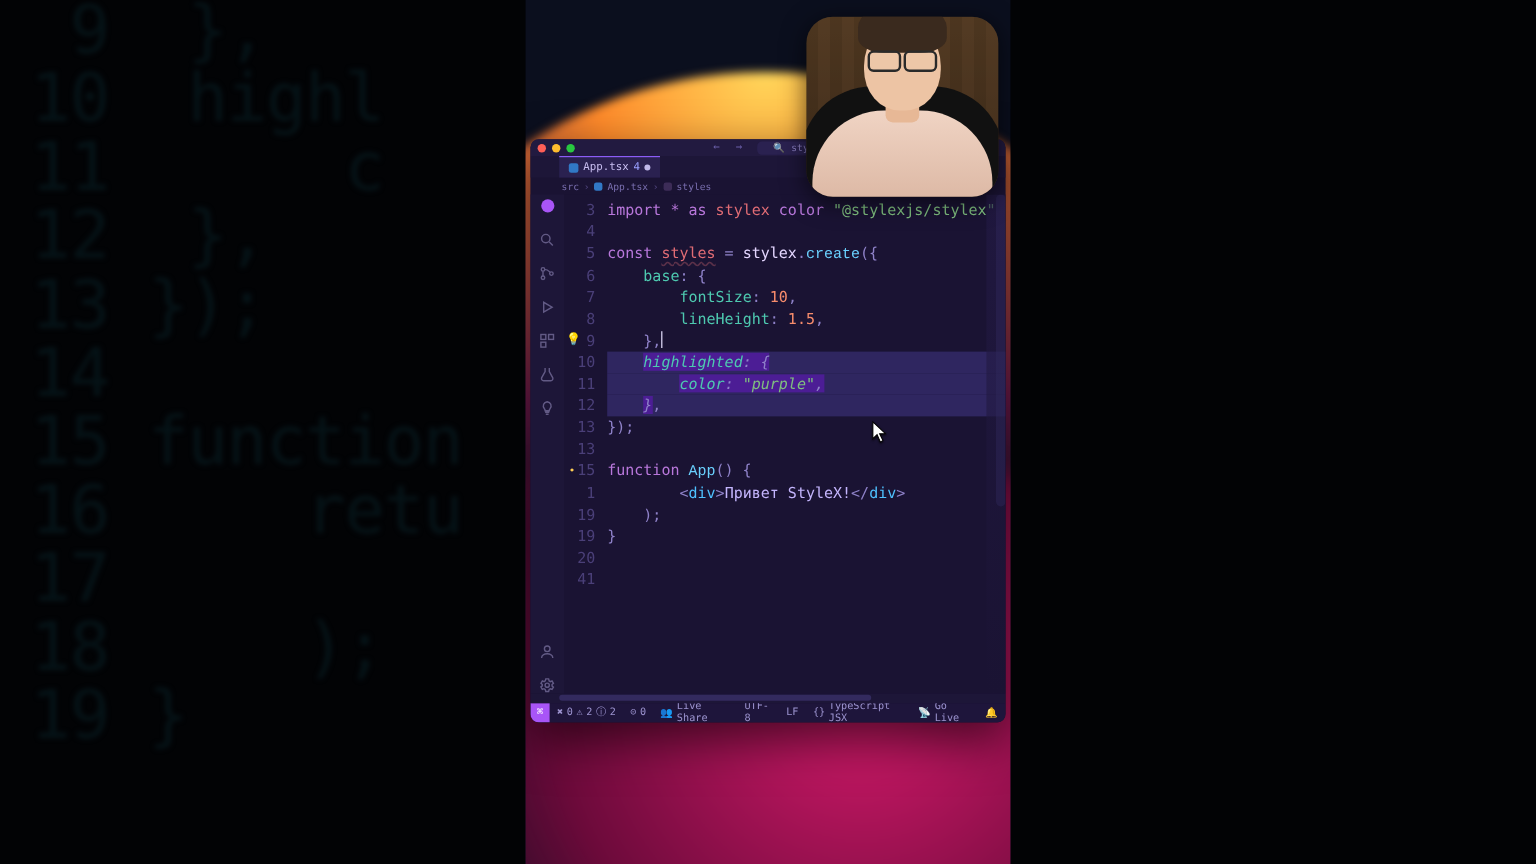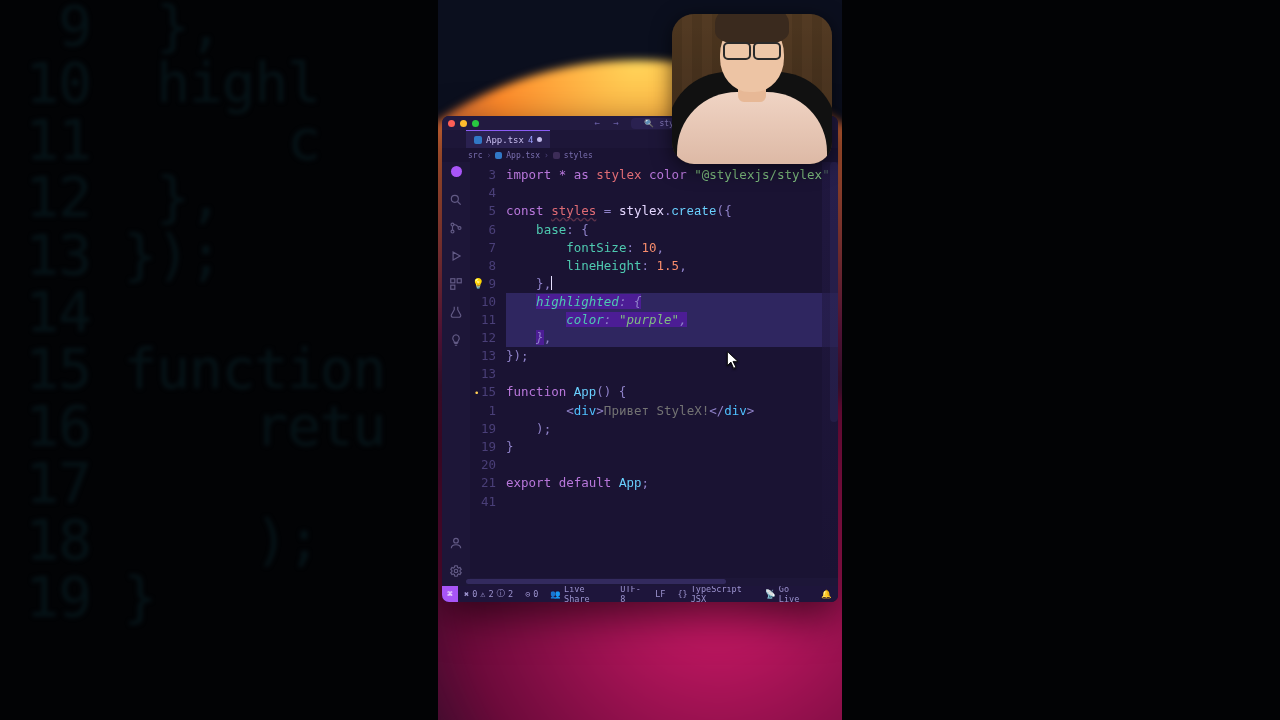--- a/index.html
+++ b/index.html
@@ -139,21 +139,21 @@
   .kw   { color:#b877db; }      
   .op   { color:#b877db; }
   .id   { color:#e4d6ff; }
   .fn   { color:#6ad1ff;font-family:Liberation Mono, monospace; }
   .prop { color:#4ec9b0; }
   .num  { color:#f78c6c; }
   .str  { color:#7fbf7f; }
   .var  { color:#e06c75; }
   .und  { text-decoration: underline wavy #e06c7555; text-underline-offset:2px; }
   .tag  { color:#4fc1ff; }
-  .txt  { color:#737373; }
+  .txt  { color:#c4b5fd; }
   .pun  { color:#8f82c9; }
 
   .caret { display:inline-block; width:1px; height:14px; background:#e6e0ff; vertical-align:-2px; }
 
   .minimap { position:absolute; right:0; top:0; width:16px; height:100%; background:linear-gradient(#241b47,#1a1333); opacity:0.6; }
   .scroll-y { position:absolute; right:0; top:0; width:8px; height:260px; background:#332a5e; border-radius:4px; opacity:0.4; }
 
   .cursor-img { position:absolute; left:256px; top:188px; width:14px; height:20px; pointer-events:none; z-index:60; }
   .cursor-img svg { width:100%; height:100%; filter: drop-shadow(0 1px 1px rgba(0,0,0,0.8)); }
 
@@ -300,21 +300,20 @@
           <div class="row sel"><span class="gut">10</span><span class="code">    <span class="sel-bg"><span class="prop">highlighted</span><span class="pun">: {</span></span></span></div>
           <div class="row sel"><span class="gut">11</span><span class="code">        <span class="sel-bg"><span class="prop">color</span><span class="pun">: </span><span class="str">"purple"</span><span class="pun">,</span></span></span></div>
           <div class="row sel"><span class="gut">12</span><span class="code">    <span class="sel-bg"><span class="pun">}</span></span><span class="pun">,</span></span></div>
           <div class="row"><span class="gut">13</span><span class="code"><span class="pun">});</span></span></div>
           <div class="row"><span class="gut">13</span><span class="code"></span></div>
           <div class="row"><span class="gut hint">15</span><span class="code"><span class="kw">function</span> <span class="fn">App</span><span class="pun">() {</span></span></div>
           <div class="row"><span class="gut">1</span><span class="code">        <span class="pun">&lt;</span><span class="tag">div</span><span class="pun">&gt;</span><span class="txt">Привет StyleX!</span><span class="pun">&lt;/</span><span class="tag">div</span><span class="pun">&gt;</span></span></div>
           <div class="row"><span class="gut">19</span><span class="code">    <span class="pun">);</span></span></div>
           <div class="row"><span class="gut">19</span><span class="code"><span class="pun">}</span></span></div>
           <div class="row"><span class="gut">20</span><span class="code"></span></div>
-          <div class="row"><span class="gut">21</span><span class="code"><span class="kw">export</span> <span class="kw">default</span> <span class="fn">App</span><span class="pun">;</span></span></div>
           <div class="row"><span class="gut">41</span><span class="code"></span></div>
 
         </div>
 
         <div class="cursor-img">
           <svg viewBox="0 0 20 28">
               <path d="M2 2 L2 22 L7 17 L11 26 L14 24 L10 16 L17 16 Z" fill="#fff" stroke="#000" stroke-width="1.2"></path>
             </svg>
         </div>
       </div>

